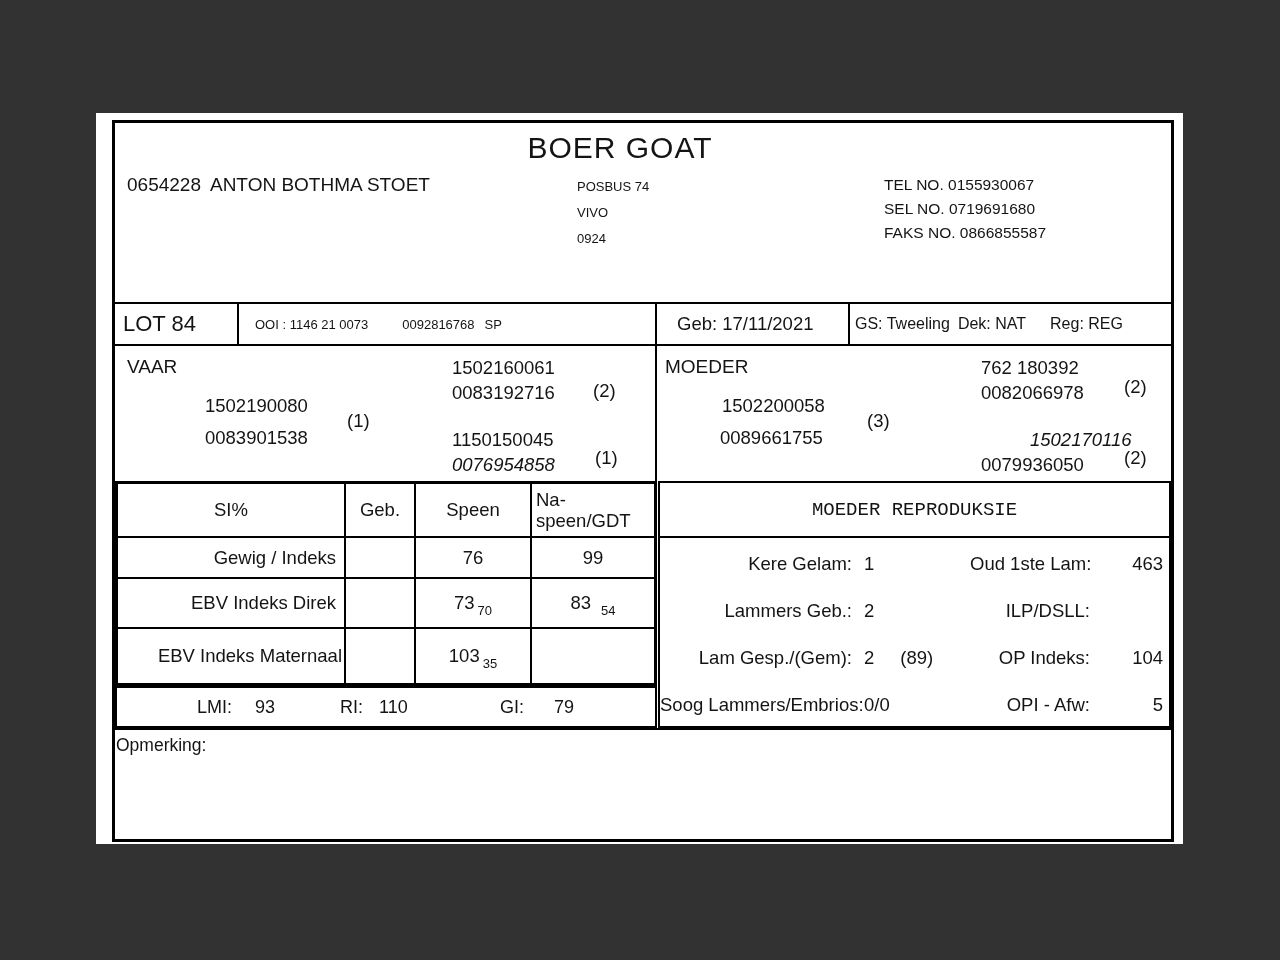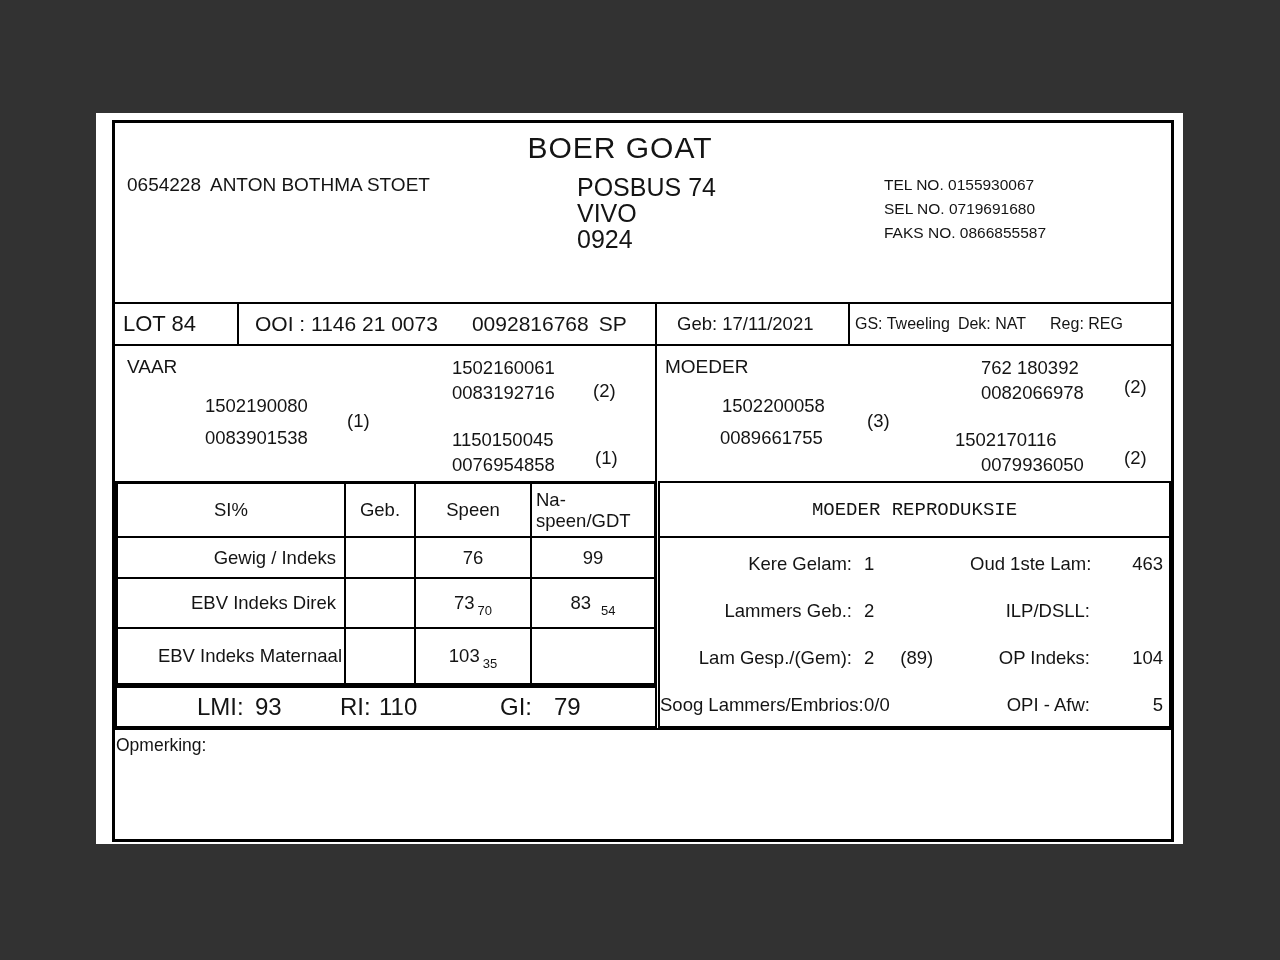--- a/index.html
+++ b/index.html
@@ -23,31 +23,31 @@
   }
 
   
   .title {
     position: absolute; left: 0; top: 8px; width: 1010px;
     text-align: center; font-size: 30px; letter-spacing: 1px;
     white-space: nowrap;
   }
   .breeder { position: absolute; left: 12px; top: 51px; font-size: 19px; white-space: nowrap; }
   .breeder .gap { display: inline-block; width: 9px; }
-  .address { position: absolute; left: 462px; top: 51px; font-size: 25px; line-height: 26px; }
+  .address { position: absolute; left: 462px; top: 51px; font-size: 13px; line-height: 26px; }
   .contact { position: absolute; left: 769px; top: 50px; font-size: 15.5px; line-height: 24px; }
 
   
   .lot-row {
     position: absolute; left: 0; top: 179px; width: 1056px; height: 44px;
     border-top: 2px solid #000; border-bottom: 2px solid #000;
   }
   .lot-cell { position: absolute; top: 0; height: 100%; display: flex; align-items: center; }
   .cell-lot   { left: 0; width: 122px; padding-left: 8px; font-size: 22px; }
-  .cell-ooi   { left: 122px; width: 418px; border-left: 2px solid #000; padding-left: 16px; font-size: 21px; }
+  .cell-ooi   { left: 122px; width: 418px; border-left: 2px solid #000; padding-left: 16px; font-size: 13px; }
   .cell-ooi .p2 { margin-left: 34px; }
   .cell-ooi .p3 { margin-left: 10px; }
   .cell-geb   { left: 540px; width: 185px; border-left: 2px solid #000; padding-left: 20px; font-size: 18.5px; }
   .cell-gs    { left: 733px; width: 323px; border-left: 2px solid #000; padding-left: 5px; font-size: 16px; }
   .cell-gs .p2 { margin-left: 8px; }
   .cell-gs .p3 { margin-left: 24px; }
 
   
   .pedigree { position: absolute; left: 0; top: 223px; width: 1056px; height: 137px; }
   .ped-divider { position: absolute; left: 540px; top: 0; width: 2px; height: 137px; background: #000; }
@@ -89,21 +89,21 @@
   }
   .repro-row .rl { text-align: right; white-space: nowrap; }
   .repro-row .lv { padding-left: 12px; }
   .repro-row .lv .extra { margin-left: 26px; }
   .repro-row .rr { text-align: right; white-space: nowrap; }
   .repro-row .rv { text-align: right; padding-right: 6px; }
 
   
   .lmi-strip {
     position: absolute; left: 0; top: 563px; width: 542px; height: 42px;
-    border: 2px solid #000; font-size: 24px;
+    border: 2px solid #000; font-size: 18px;
   }
   .lmi-strip span { position: absolute; top: 0; line-height: 38px; }
 
   
   .remarks-line { position: absolute; left: 0; top: 605px; width: 1056px; border-top: 2px solid #000; }
   .remarks-label { position: absolute; left: 1px; top: 612px; font-size: 17.5px; }
 </style>
 </head>
 <body>
 
@@ -148,31 +148,31 @@
         <div class="ped-divider"></div>
 
         <div class="ped-label" style="left:12px; top:10px;">VAAR</div>
         <div class="ped-num" style="left:90px;  top:49px;">1502190080</div>
         <div class="ped-num" style="left:90px;  top:81px;">0083901538</div>
         <div class="ped-note" style="left:232px; top:64px;">(1)</div>
         <div class="ped-num" style="left:337px; top:11px;">1502160061</div>
         <div class="ped-num" style="left:337px; top:36px;">0083192716</div>
         <div class="ped-note" style="left:478px; top:34px;">(2)</div>
         <div class="ped-num" style="left:337px; top:83px;">1150150045</div>
-        <div class="ped-num" style="left:337px; top:108px;">0076954858</div>
+        <div class="ped-num" style="left:337px; top:108px;font-style:italic;">0076954858</div>
         <div class="ped-note" style="left:480px; top:101px;">(1)</div>
 
         <div class="ped-label" style="left:550px; top:10px;">MOEDER</div>
         <div class="ped-num" style="left:607px; top:49px;">1502200058</div>
         <div class="ped-num" style="left:605px; top:81px;">0089661755</div>
         <div class="ped-note" style="left:752px; top:64px;">(3)</div>
         <div class="ped-num" style="left:866px; top:11px;">762 180392</div>
         <div class="ped-num" style="left:866px; top:36px;">0082066978</div>
         <div class="ped-note" style="left:1009px; top:30px;">(2)</div>
-        <div class="ped-num" style="left:840px; top:83px;">1502170116</div>
+        <div class="ped-num" style="left:915px; top:83px;font-style:italic;">1502170116</div>
         <div class="ped-num" style="left:866px; top:108px;">0079936050</div>
         <div class="ped-note" style="left:1009px; top:101px;">(2)</div>
       </div>
 
       <div class="si-table">
         <div>SI%</div>
         <div class="bl">Geb.</div>
         <div class="bl">Speen</div>
         <div class="bl hdr-na">Na-
 speen/GDT</div>

